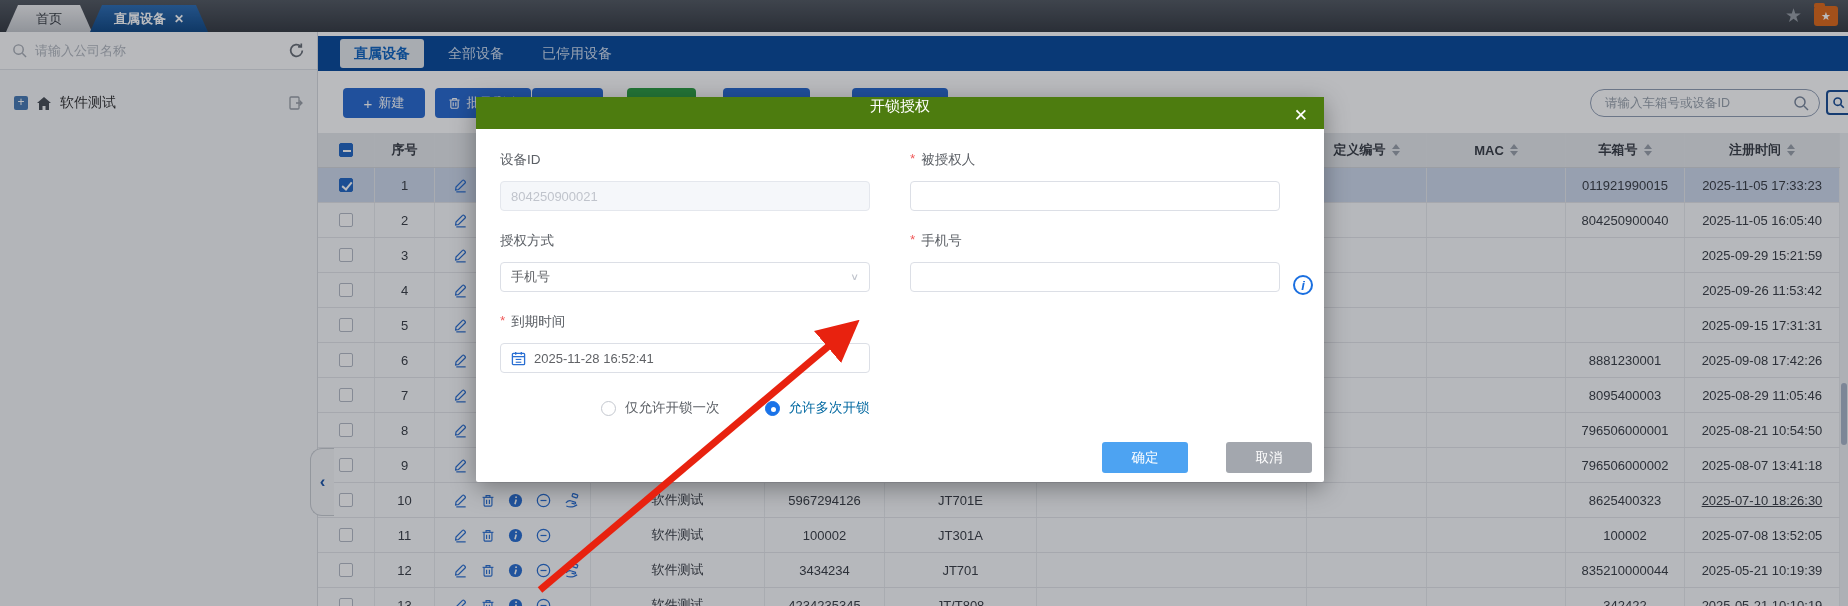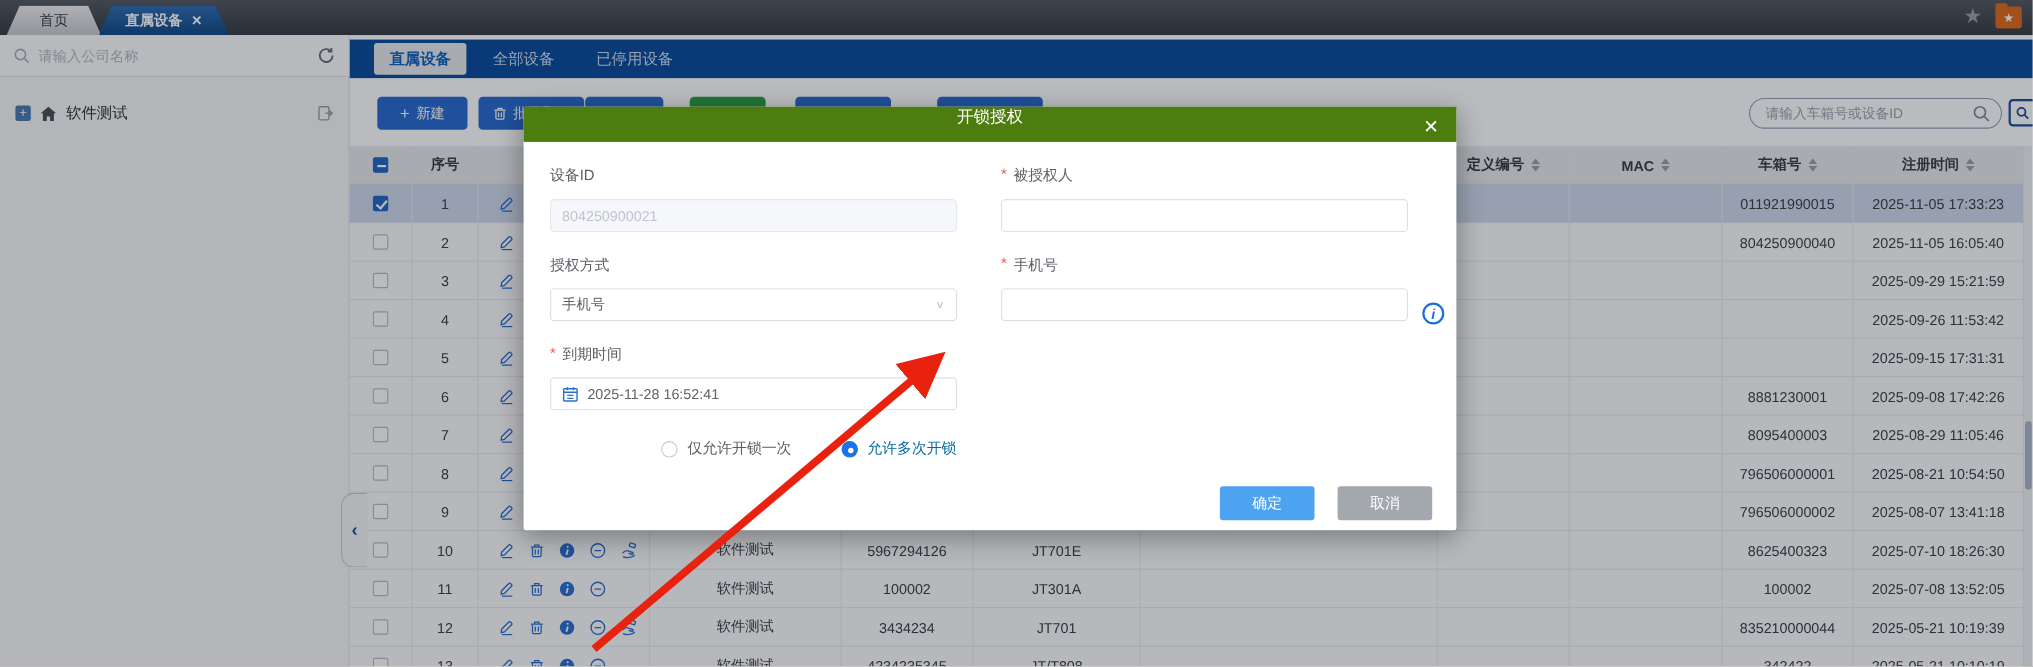--- a/index.html
+++ b/index.html
@@ -87,21 +87,21 @@
   .fld.date { gap:8px; color:#606266; }
   .chev { color:#c0c4cc; font-size:12px; transform:scaleY(.8); }
   .info-i { position:absolute; right:-33px; top:43px; width:20px; height:20px; border:2px solid #1a6fe0; border-radius:50%;
             color:#1a6fe0; font-size:13px; font-weight:bold; font-style:italic; display:flex; align-items:center; justify-content:center; }
   .radio-row { grid-column:1 / span 2; display:flex; align-items:center; gap:45px; padding-left:101px; margin-top:5px; }
   .radio { display:flex; align-items:center; gap:9px; font-size:13.5px; color:#5c6066; cursor:pointer; }
   .rdot { width:15px; height:15px; border-radius:50%; border:1px solid #c4c8cf; background:#fff; position:relative; }
   .radio.on { color:#0369a1;justify-content:center; }
   .radio.on .rdot { background:#1a73e8; border-color:#1a73e8; }
   .radio.on .rdot::after { content:""; position:absolute; left:5px; top:5px; width:5px; height:5px; border-radius:50%; background:#fff; }
-  .modal-footer { position:absolute; right:22px; bottom:9px; display:flex; gap:21px; }
+  .modal-footer { position:absolute; right:12px; bottom:9px; display:flex; gap:38px; }
   .mbtn { width:86px; height:31px; border:none; border-radius:3px; color:#fff; font-size:13.5px; cursor:pointer; font-family:inherit; }
   .mbtn.ok { background:#4da3f2; }
   .mbtn.cancel { background:#a3a7ae; }
 
   .arrow-layer { position:absolute; inset:0; z-index:60; pointer-events:none; }
   svg.ic { display:block; }
 </style>
 </head>
 <body>
 
@@ -874,21 +874,21 @@
           </div>
           <div class="cell" style="width: 120px;">
             <span></span>
           </div>
           <div class="cell" style="width: 139px;">
             <span></span>
           </div>
           <div class="cell" style="width: 119px;">
             <span>8625400323</span>
           </div>
-          <div class="cell" style="width: 155px;">
+          <div class="cell" style="width: 155px; text-decoration: underline;">
             <span>2025-07-10 18:26:30</span>
           </div>
         </div>
         <div class="trow">
           <div class="cell" style="width: 57px;">
             <div class="cb"></div>
           </div>
           <div class="cell" style="width: 60px;">
             <span>11</span>
           </div>

